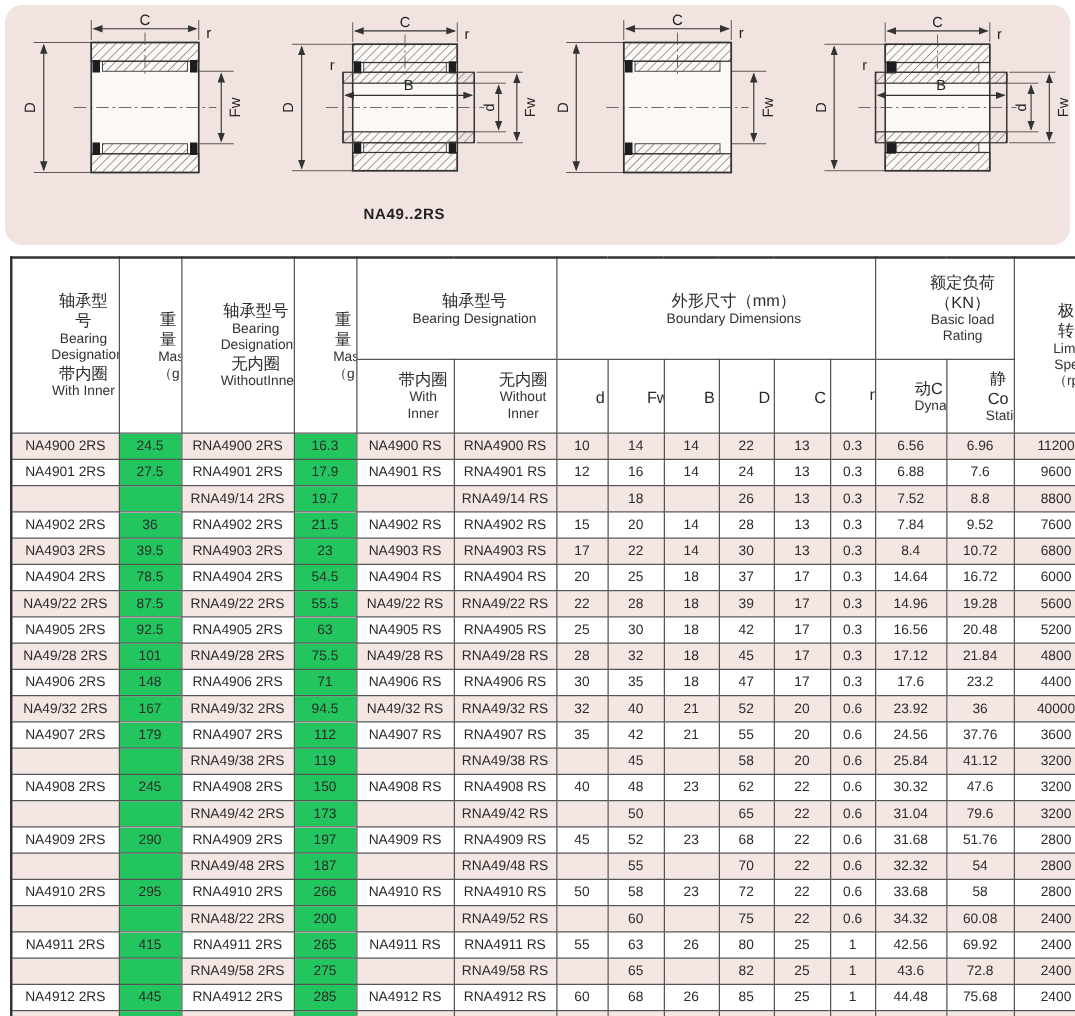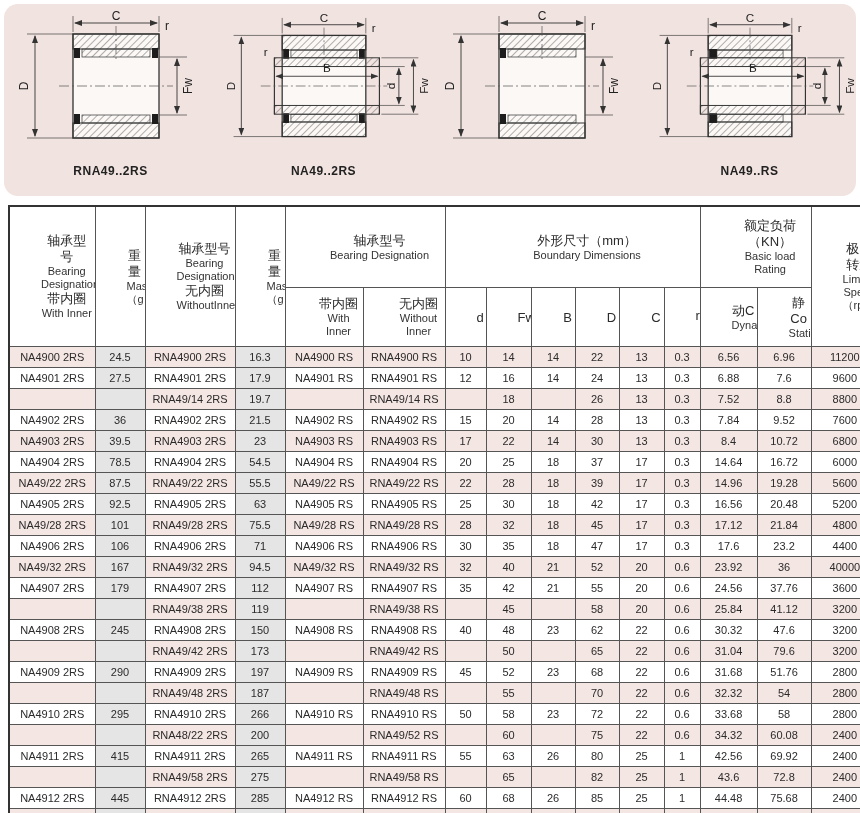--- a/index.html
+++ b/index.html
@@ -27,21 +27,21 @@
   .catalog th,.catalog td{border:1px solid #555;padding:1px 2px;text-align:center;overflow:hidden;}
   .catalog{border:2px solid #333;}
   .catalog thead th{background:#fff;font-weight:normal;vertical-align:middle;padding-left:31px;}
   .zh{font-size:13px;line-height:16px;}
   .en{font-size:11px;line-height:13px;color:#333;}
   .dimh{font-size:13px;}
   .dimh sub{font-size:9px;margin-top:12px;}
   th.mass,td.mass{background:#eedcd8;}
   .catalog tbody td{font-size:11px;height:18px;line-height:18px;white-space:nowrap;}
   tr.alt td{background:#f4e6e2;}
-  tr.alt td.mass,td.mass{background:#e5e5e5;}
+  tr.alt td.mass,td.mass{background:#22c55e;}
   .catalog thead tr:first-child th{height:78px;}
   .catalog thead tr:nth-child(2) th{height:56px;}
 </style>
 </head>
 <body>
 
 <div class="page">
 
   <svg width="0" height="0" style="position:absolute">
     <defs>
@@ -76,21 +76,20 @@
         <rect class="seal" x="63" y="104" width="6" height="10"></rect>
           <rect class="seal" x="141" y="104" width="6" height="10"></rect>
         <line class="cl" x1="48" y1="76" x2="162" y2="76"></line>
           <line class="cl" x1="105" y1="16" x2="105" y2="52"></line>
         <line class="thin" x1="148" y1="47" x2="176" y2="47"></line>
           <line class="thin" x1="148" y1="105" x2="176" y2="105"></line>
         <line class="dim" x1="166" y1="49" x2="166" y2="103"></line>
         <text class="lbl mid" transform="rotate(-90 177 76)" x="177" y="80">Fw</text>
         <text class="lbl" x="154" y="20">r</text>
       </svg>
-      <figcaption class="caption">RNA49..2RS</figcaption>
     </figure>
 
     <figure class="drawing">
       <svg class="bearing-svg" viewBox="0 0 218 152">
         <line class="thin" x1="66" y1="24" x2="16" y2="24"></line>
           <line class="thin" x1="66" y1="128" x2="16" y2="128"></line>
         <line class="dim" x1="24" y1="26" x2="24" y2="126"></line>
         <text class="lbl mid" transform="rotate(-90 13 76)" x="13" y="80">D</text>
         <line class="thin" x1="66" y1="22" x2="66" y2="6"></line>
           <line class="thin" x1="152" y1="22" x2="152" y2="6"></line>
@@ -183,21 +182,20 @@
           <line class="thin" x1="166" y1="96" x2="192" y2="96"></line>
         <line class="dim" x1="186" y1="58" x2="186" y2="94"></line>
         <text class="lbl mid" transform="rotate(-90 178 76)" x="178" y="80">d</text>
         <line class="thin" x1="168" y1="47" x2="206" y2="47"></line>
           <line class="thin" x1="168" y1="105" x2="206" y2="105"></line>
         <line class="dim" x1="201" y1="49" x2="201" y2="103"></line>
         <text class="lbl mid" transform="rotate(-90 212 76)" x="212" y="80">Fw</text>
         <text class="lbl" x="158" y="20">r</text>
         <text class="lbl" x="47" y="45">r</text>
       </svg>
-      <figcaption class="caption">NA49..RS</figcaption>
     </figure>
   </div>
 
   <table class="catalog">
     <colgroup>
       <col style="width:86px">
         <col style="width:50px">
         <col style="width:90px">
         <col style="width:50px">
       <col style="width:78px">
@@ -435,21 +433,21 @@
           <td>18</td>
           <td>45</td>
           <td>17</td>
           <td>0.3</td>
           <td>17.12</td>
           <td>21.84</td>
           <td>4800</td>
         </tr>
         <tr>
           <td>NA4906 2RS</td>
-          <td class="mass">106</td>
+          <td class="mass">148</td>
           <td>RNA4906 2RS</td>
           <td class="mass">71</td>
           <td>NA4906 RS</td>
           <td>RNA4906 RS</td>
           <td>30</td>
           <td>35</td>
           <td>18</td>
           <td>47</td>
           <td>17</td>
           <td>0.3</td>

